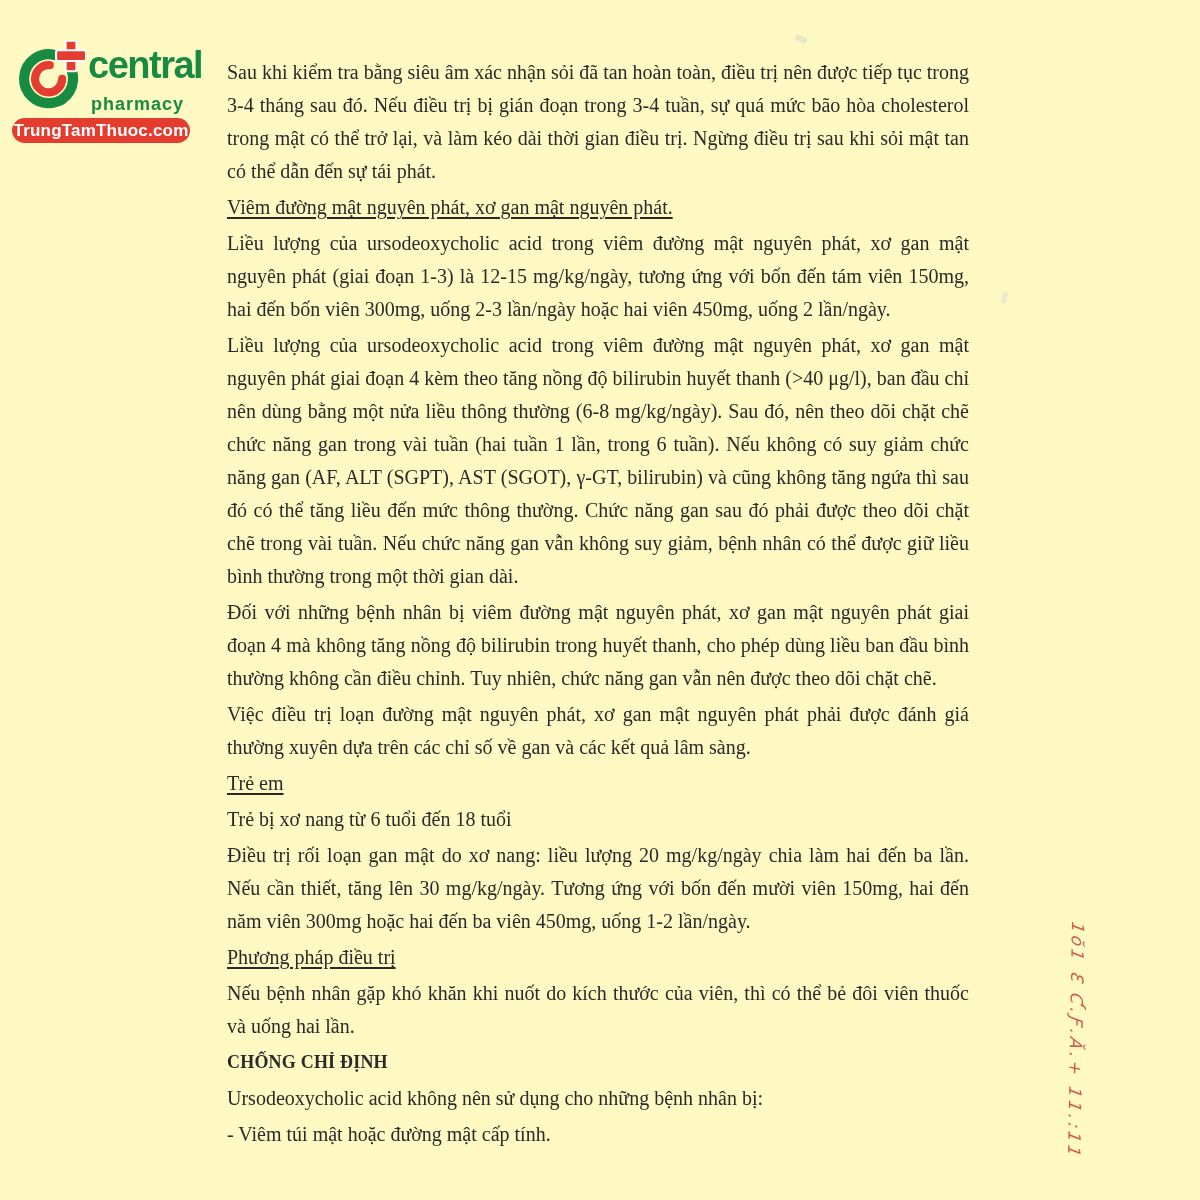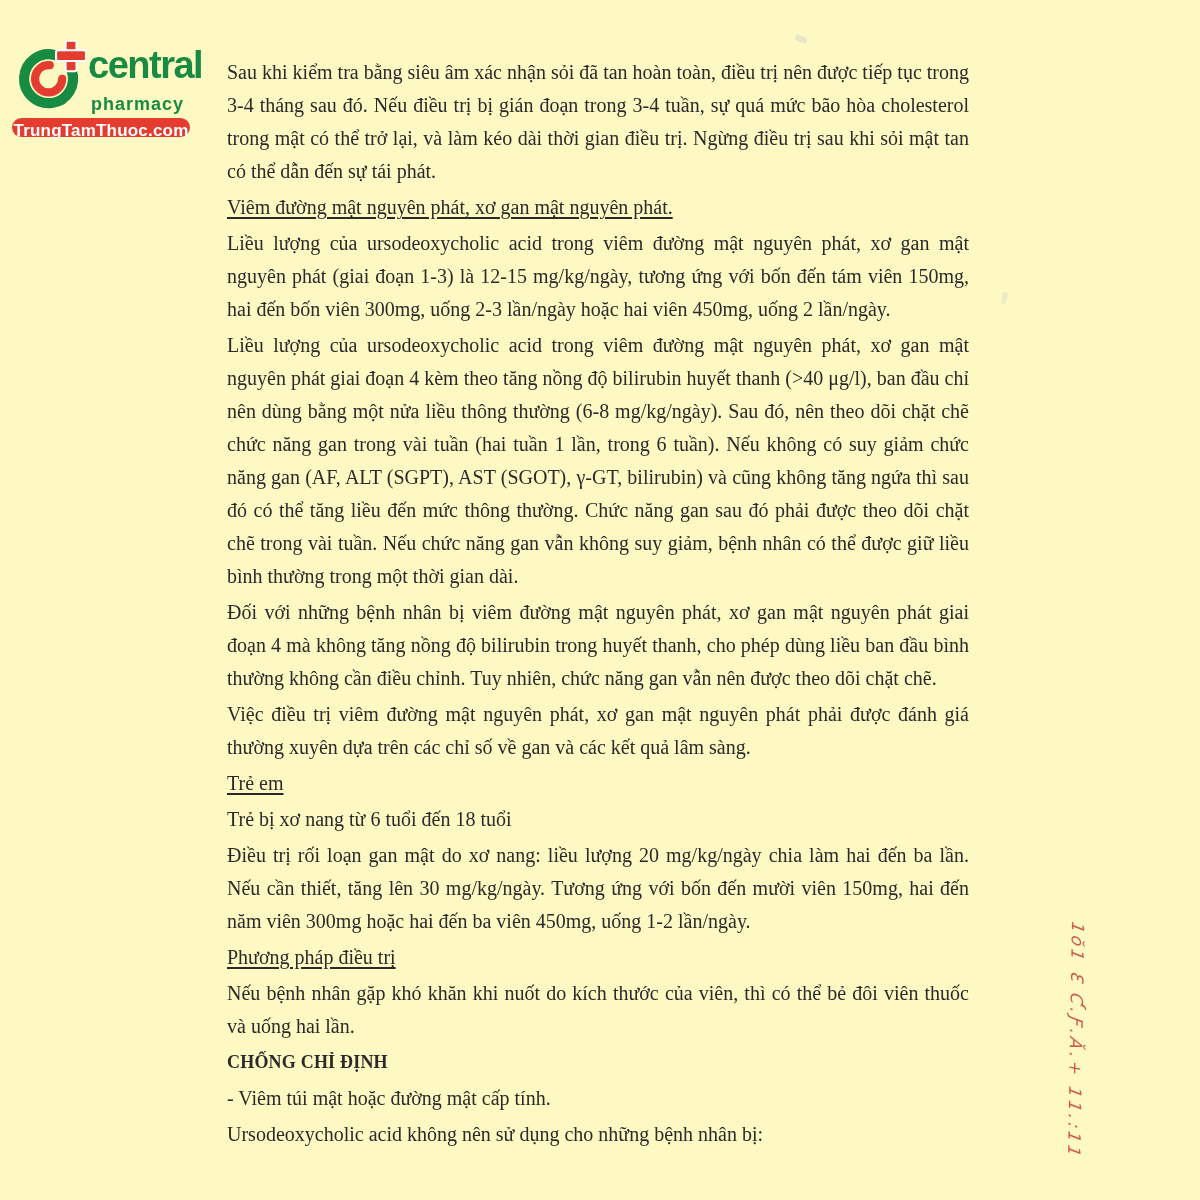--- a/index.html
+++ b/index.html
@@ -24,21 +24,21 @@
     font-family:"Liberation Sans","DejaVu Sans",sans-serif;
     font-weight:bold;font-size:38px;line-height:38px;
     letter-spacing:-1.5px;color:var(--green);
   }
   .brand-sub{
     position:absolute;left:79px;top:60px;
     font-family:"Liberation Sans","DejaVu Sans",sans-serif;
     font-weight:bold;font-size:18px;letter-spacing:1px;color:var(--green);
   }
   .logo-pill{
-    position:absolute;left:0px;top:84px;width:178px;height:19px;
+    position:absolute;left:0px;top:84px;width:178px;height:25px;
     background:var(--red);border-radius:13px;
     color:#ffffff;text-align:center;line-height:25px;
     font-family:"Liberation Sans","DejaVu Sans",sans-serif;
     font-weight:bold;font-size:17px;letter-spacing:.2px;
   }
 
   
   .doc{
     position:absolute;left:227px;top:56px;width:745px;
     color:var(--ink);
@@ -85,29 +85,29 @@
     <div class="brand-sub">pharmacy</div>
     <div class="logo-pill">TrungTamThuoc.com</div>
   </div>
 
   <div class="doc">
     <p>Sau khi kiểm tra bằng siêu âm xác nhận sỏi đã tan hoàn toàn, điều trị nên được tiếp tục trong 3-4 tháng sau đó. Nếu điều trị bị gián đoạn trong 3-4 tuần, sự quá mức bão hòa cholesterol trong mật có thể trở lại, và làm kéo dài thời gian điều trị. Ngừng điều trị sau khi sỏi mật tan có thể dẫn đến sự tái phát.</p>
     <p class="hu">Viêm đường mật nguyên phát, xơ gan mật nguyên phát.</p>
     <p>Liều lượng của ursodeoxycholic acid trong viêm đường mật nguyên phát, xơ gan mật nguyên phát (giai đoạn 1-3) là 12-15 mg/kg/ngày, tương ứng với bốn đến tám viên 150mg, hai đến bốn viên 300mg, uống 2-3 lần/ngày hoặc hai viên 450mg, uống 2 lần/ngày.</p>
     <p>Liều lượng của ursodeoxycholic acid trong viêm đường mật nguyên phát, xơ gan mật nguyên phát giai đoạn 4 kèm theo tăng nồng độ bilirubin huyết thanh (&gt;40 μg/l), ban đầu chỉ nên dùng bằng một nửa liều thông thường (6-8 mg/kg/ngày). Sau đó, nên theo dõi chặt chẽ chức năng gan trong vài tuần (hai tuần 1 lần, trong 6 tuần). Nếu không có suy giảm chức năng gan (AF, ALT (SGPT), AST (SGOT), γ-GT, bilirubin) và cũng không tăng ngứa thì sau đó có thể tăng liều đến mức thông thường. Chức năng gan sau đó phải được theo dõi chặt chẽ trong vài tuần. Nếu chức năng gan vẫn không suy giảm, bệnh nhân có thể được giữ liều bình thường trong một thời gian dài.</p>
     <p>Đối với những bệnh nhân bị viêm đường mật nguyên phát, xơ gan mật nguyên phát giai đoạn 4 mà không tăng nồng độ bilirubin trong huyết thanh, cho phép dùng liều ban đầu bình thường không cần điều chỉnh. Tuy nhiên, chức năng gan vẫn nên được theo dõi chặt chẽ.</p>
-    <p>Việc điều trị viêm đường mật nguyên phát, xơ gan mật nguyên phát phải được đánh giá thường xuyên dựa trên các chỉ số về gan và các kết quả lâm sàng.</p>
+    <p>Việc điều trị loạn đường mật nguyên phát, xơ gan mật nguyên phát phải được đánh giá thường xuyên dựa trên các chỉ số về gan và các kết quả lâm sàng.</p>
     <p class="hu">Trẻ em</p>
     <p>Trẻ bị xơ nang từ 6 tuổi đến 18 tuổi</p>
     <p>Điều trị rối loạn gan mật do xơ nang: liều lượng 20 mg/kg/ngày chia làm hai đến ba lần. Nếu cần thiết, tăng lên 30 mg/kg/ngày. Tương ứng với bốn đến mười viên 150mg, hai đến năm viên 300mg hoặc hai đến ba viên 450mg, uống 1-2 lần/ngày.</p>
     <p class="hu">Phương pháp điều trị</p>
     <p>Nếu bệnh nhân gặp khó khăn khi nuốt do kích thước của viên, thì có thể bẻ đôi viên thuốc và uống hai lần.</p>
     <p class="hb">CHỐNG CHỈ ĐỊNH</p>
+    <p>Ursodeoxycholic acid không nên sử dụng cho những bệnh nhân bị:</p>
     <p>- Viêm túi mật hoặc đường mật cấp tính.</p>
-    <p>Ursodeoxycholic acid không nên sử dụng cho những bệnh nhân bị:</p>
   </div>
 
   <div class="side-note">1ŏ1 Ɛ Ƈ.Ƒ.Ă.+ 11.:11</div>
 
   <div class="artifact a1"></div>
   <div class="artifact a2"></div>
 
 </div>
 
 </body></html>

